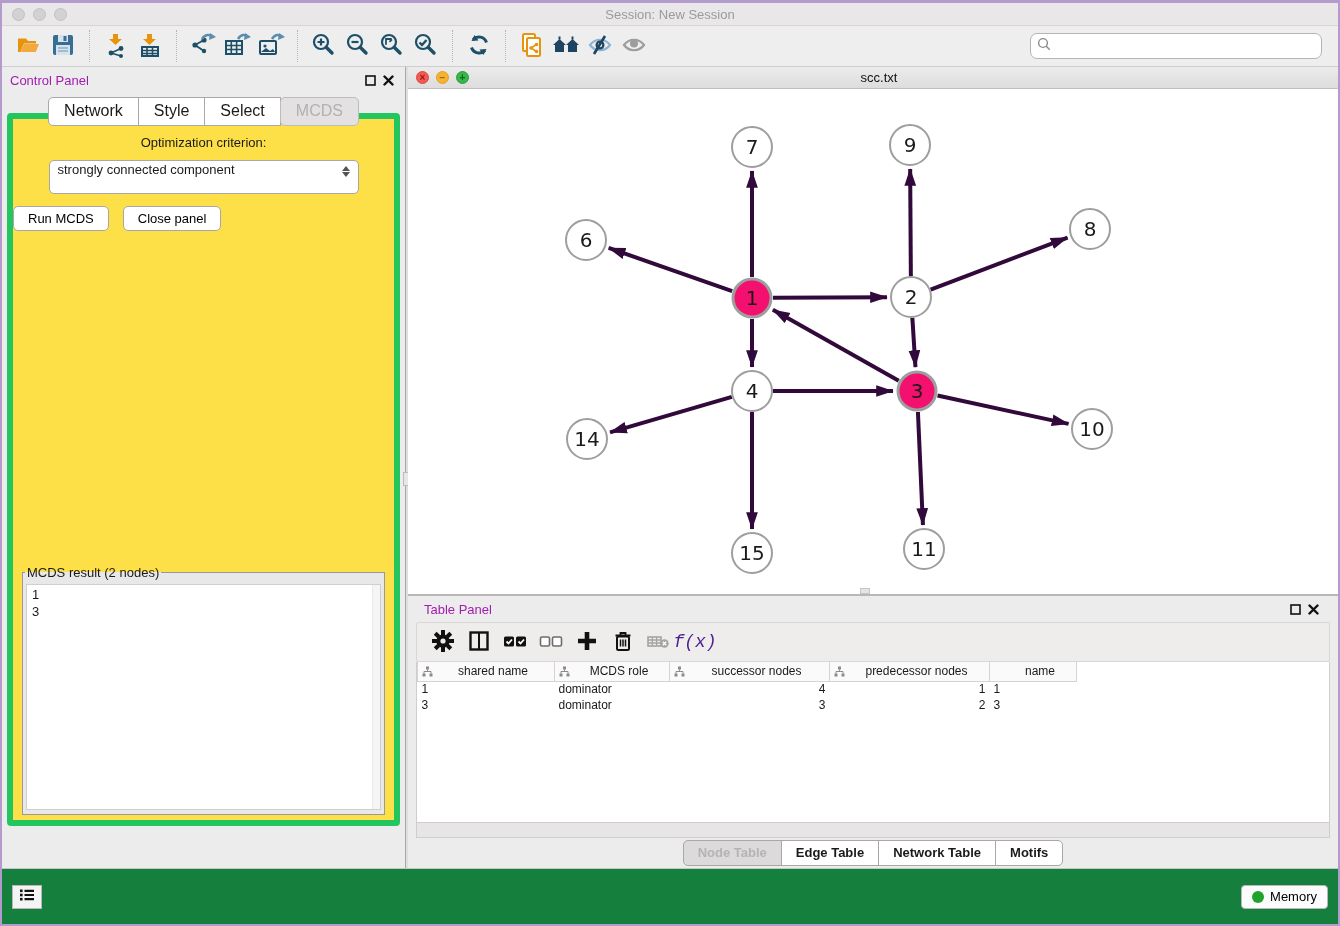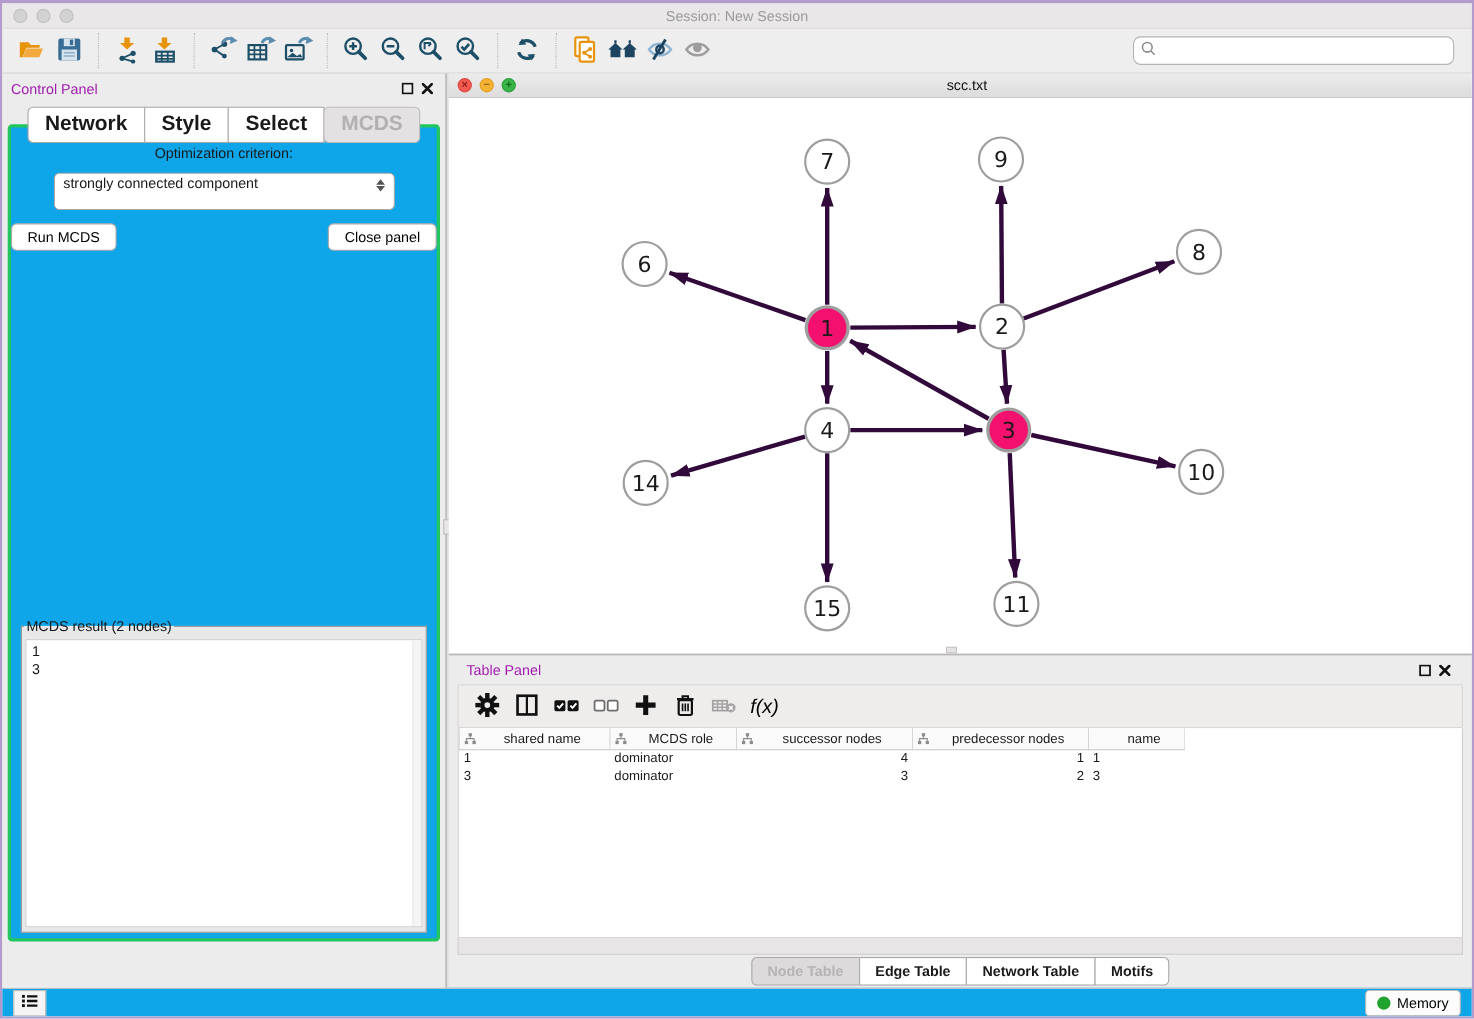--- a/index.html
+++ b/index.html
@@ -29,32 +29,32 @@
   
   .main { flex:1; display:flex; min-height:0; }
 
   
   .cpanel { width:403px; flex:none; background:#ececec; display:flex; flex-direction:column; position:relative; }
   .panel-head { height:26px; display:flex; align-items:center; padding:0 8px; flex:none; }
   .panel-head .ptitle { font-size:13px; color:#a21caf; }
   .panel-head .phspacer { flex:1; }
   .phicon { width:18px; height:16px; display:flex; align-items:center; justify-content:center; background:none; border:none; cursor:pointer; }
   .cp-tabs { display:flex; justify-content:center; flex:none; margin-top:4px; position:relative; z-index:2; }
-  .cp-tab { padding:4px 15px 5px; background:#fff; border:1px solid #a9a7a7; margin-left:-1px; font-size:19px; cursor:pointer;font-weight:bold; }
+  .cp-tab { padding:4px 15px 5px; background:#fff; border:1px solid #a9a7a7; margin-left:-1px; font-size:16px; cursor:pointer; }
   .cp-tab:first-child { border-radius:5px 0 0 5px; margin-left:0; }
   .cp-tab.disabled-active { background:#e3e1e1; color:#b2b0b0; border-radius:5px; border-color:#bdbbbb; }
-  .cp-content { position:absolute; left:5px; right:5px; top:46px; bottom:42px; background:#0ea5e9; border:3px solid #22c55e; border-radius:4px; padding-top:16px; }
+  .cp-content { position:absolute; left:5px; right:5px; top:46px; bottom:42px; background:#fde047; border:6px solid #22c55e; border-radius:4px; padding-top:16px; }
   .crit-label { text-align:center; font-size:13px; margin-bottom:10px; }
   .crit-select { width:310px; height:23px; margin:0 auto; background:#fff; border:1px solid #a9a7a7; border-radius:5px; display:flex; align-items:flex-end; padding:16px 8px; cursor:pointer; }
   .crit-select .val { flex:1; font-size:13px; }
   .updown { display:flex; flex-direction:column; align-items:center; gap:1px; }
   .updown i { width:0; height:0; border-left:4px solid transparent; border-right:4px solid transparent; }
   .updown .up { border-bottom:5px solid #555; }
   .updown .down { border-top:5px solid #555; }
-  .btn-row { display:flex; justify-content:space-between; gap:14px; margin-top:12px; }
+  .btn-row { display:flex; justify-content:flex-start; gap:14px; margin-top:12px; }
   .pbtn { background:#fff; border:1px solid #a9a7a7; border-radius:5px; padding:4px 14px; font-size:13px; font-family:inherit; cursor:pointer; }
   .result-box { position:absolute; left:9px; right:9px; top:420px; bottom:5px; border:1px solid #9a9898; background:#e9e8e8;margin-top:26px; }
   .result-box legend { font-size:13px; padding:0 2px; margin-left:2px; }
   .result-inner { position:absolute; left:3px; right:3px; top:4px; bottom:4px; background:#fff; border:1px solid #d0cece; overflow:hidden; }
   .result-inner .lines { padding:1px 5px; font-size:13px; line-height:17px; }
   .result-scroll { position:absolute; right:0; top:0; bottom:0; width:8px; background:#f5f5f5; border-left:1px solid #e8e8e8; }
 
   
   .vsplit { width:3px; background:#e0dede; border-left:1px solid #a8a6a6; flex:none; position:relative; cursor:col-resize; }
   .vsplit .grip { position:absolute; top:405px; left:-3px; width:8px; height:14px; background:#e8e6e6; border:1px solid #bdbbbb; }
@@ -79,38 +79,38 @@
   .canvas .hgrip { position:absolute; bottom:0px; left:452px; width:10px; height:6px; background:#e6e4e4; border:1px solid #c6c4c4; }
 
   
   .hsplit { height:2px; background:#b8b6b6; flex:none; }
 
   
   .tpanel { flex:1; background:#ececec; display:flex; flex-direction:column; min-height:0; padding:0 8px; }
   .tp-toolbar { height:40px; flex:none; background:#eeedec; border:1px solid #d8d6d6; border-radius:2px; display:flex; align-items:center; padding:0 10px; gap:4px; }
   .ttbtn { width:32px; height:32px; display:flex; align-items:center; justify-content:center; background:none; border:none; cursor:pointer; }
   .ttbtn.disabled { cursor:default; }
-  .fx { font-family:Liberation Sans, sans-serif; font-style:italic; font-size:18px; color:#000000; }
+  .fx { font-family:Liberation Mono, monospace; font-style:italic; font-size:18px; color:#4c1d95; }
   .tablewrap { flex:1; background:#fff; border:1px solid #cfcdcd; border-top:none; min-height:0; overflow:hidden; position:relative; }
   table.nodetable { border-collapse:collapse; table-layout:fixed; font-size:12px; }
   table.nodetable th { height:19px; background:#fbfafa; border:1px solid #d5d3d3; border-top:none; font-weight:normal; font-size:12px; position:relative; text-align:center; padding:0 4px 0 18px; }
   table.nodetable th .treeicon { position:absolute; left:4px; top:4px; }
   table.nodetable td { height:16px; padding:0 4px; white-space:nowrap; overflow:hidden; }
   td.c0 { padding-left:8px; } td.c1 { padding-left:6px; }
   td.c2 { text-align:right; padding-right:18px; } td.c3 { text-align:right; padding-right:20px; }
   td.c4 { padding-left:10px; }
   .hscroll-strip { height:15px; flex:none; background:#e7e5e5; border:1px solid #cfcdcd; border-top:none; }
   .tp-tabs { height:30px; flex:none; display:flex; justify-content:center; align-items:center; }
   .tp-tab { padding:4px 14px 5px; background:#fff; border:1px solid #a9a7a7; margin-left:-1px; font-size:13px; font-weight:bold; cursor:pointer; }
   .tp-tab:first-child { border-radius:5px 0 0 5px; margin-left:0; }
   .tp-tab:last-child { border-radius:0 5px 5px 0; }
   .tp-tab.disabled-active { background:#dcdada; color:#b5b3b3; }
 
   
-  .statusbar { height:26px; flex:none; background:#0ea5e9; border-top:1px solid #c8c6c6; display:flex; align-items:center; padding:0 10px; }
+  .statusbar { height:56px; flex:none; background:#15803d; border-top:1px solid #c8c6c6; display:flex; align-items:center; padding:0 10px; }
   .sb-left-btn { width:30px; height:24px; background:#f5f4f4; border:1px solid #b9b7b7; display:flex; align-items:center; justify-content:center; cursor:pointer; }
   .sb-spacer { flex:1; }
   .memory-btn { height:24px; background:#fdfcfc; border:1px solid #b9b7b7; border-radius:4px; display:flex; align-items:center; gap:6px; padding:0 10px; font-size:13px; font-family:inherit; cursor:pointer; }
   .memdot { width:12px; height:12px; border-radius:50%; background:#1fa32c; }
 </style>
 </head>
 <body>
 
 <div class="app">
 

